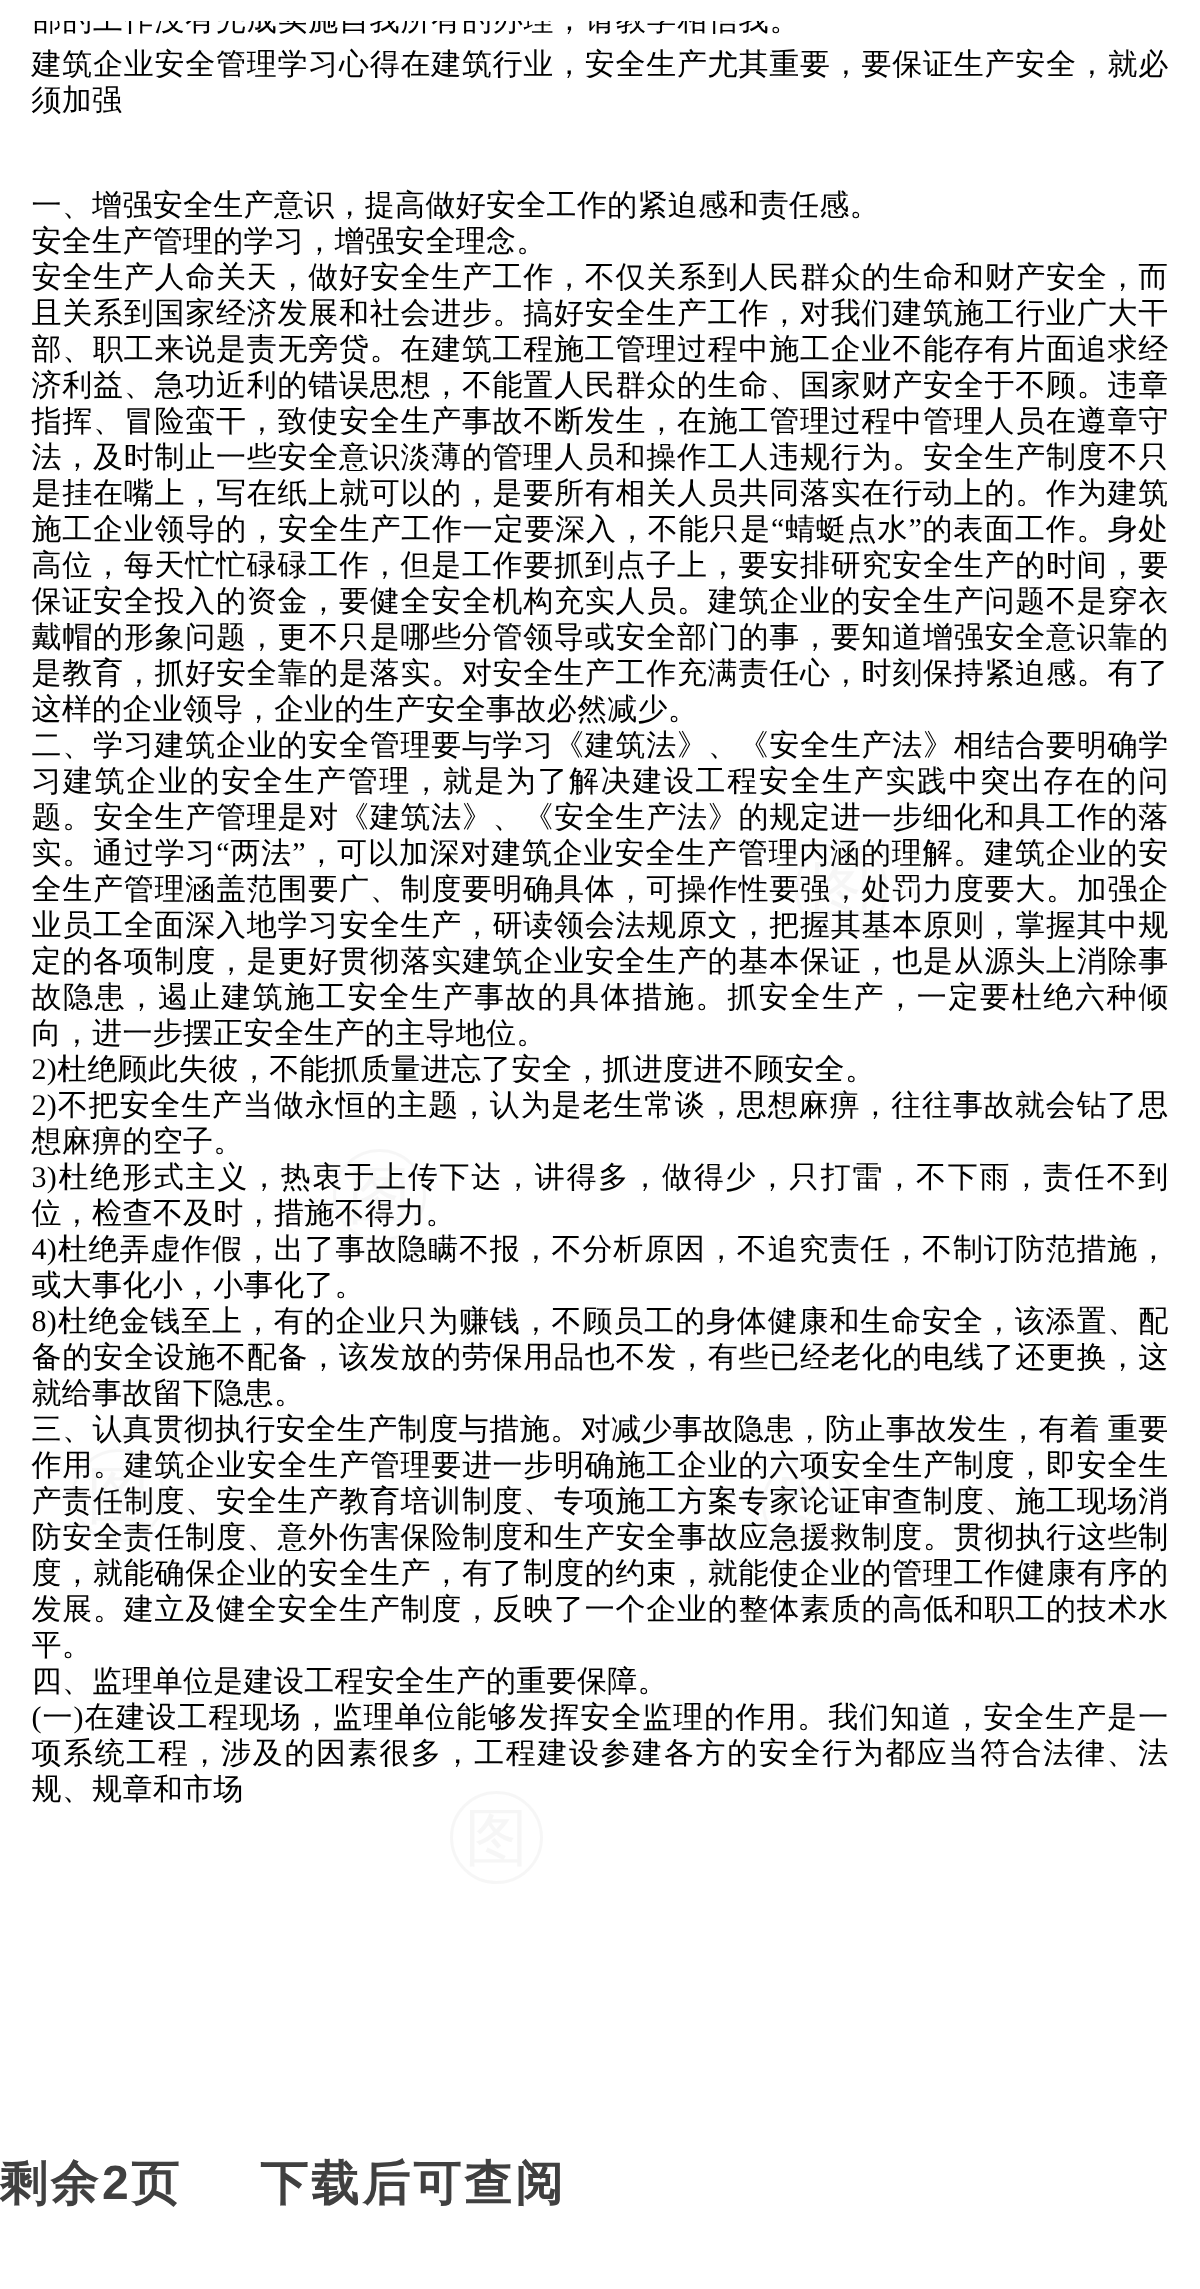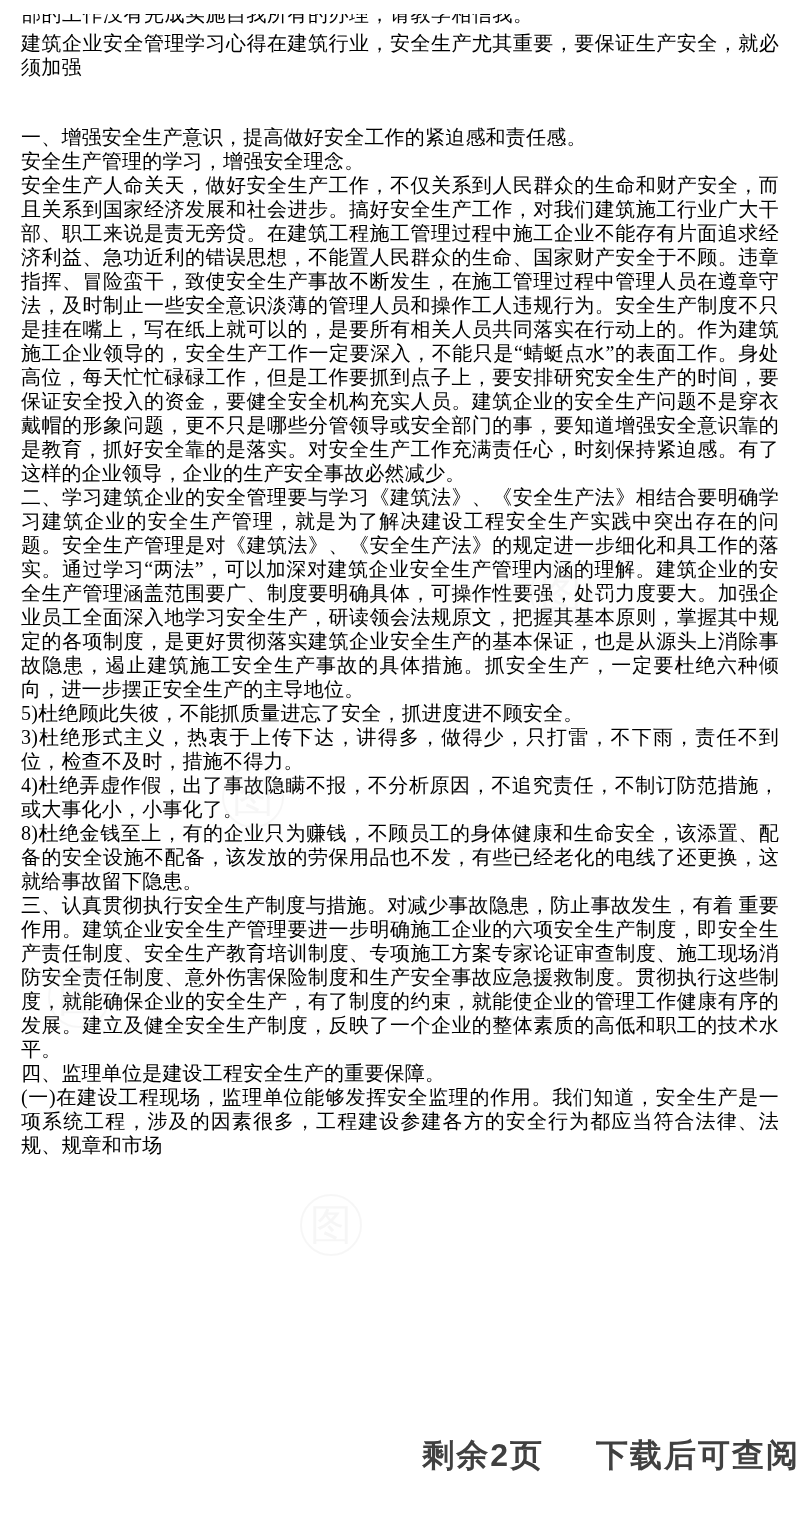--- a/index.html
+++ b/index.html
@@ -38,21 +38,21 @@
   p.intro {
     margin-top: 4px;
     margin-bottom: 46px;
   }
   .body-text p { margin: 0; }
   .footer {
     position: absolute;
     left: 0;
     bottom: 62px;
     width: 100%;
-    text-align: right;
+    text-align: left;
     font-family: "Liberation Sans", "DejaVu Sans", sans-serif;
     font-weight: bold;
     font-size: 32px;
     color: #404040;
     letter-spacing: 2px;
   }
   .footer .gap { display: inline-block; width: 52px; }
   .watermark {
     position: absolute;
     font-family: "Liberation Sans", "DejaVu Sans", sans-serif;
@@ -80,21 +80,22 @@
       <span>部的工作没有完成实施自我所有的办理，请教学相信我。</span>
     </div>
 
     <p class="line intro">建筑企业安全管理学习心得在建筑行业，安全生产尤其重要，要保证生产安全，就必须加强</p>
 
     <div class="body-text">
       <p>一、增强安全生产意识，提高做好安全工作的紧迫感和责任感。</p>
       <p>安全生产管理的学习，增强安全理念。</p>
       <p>安全生产人命关天，做好安全生产工作，不仅关系到人民群众的生命和财产安全，而且关系到国家经济发展和社会进步。搞好安全生产工作，对我们建筑施工行业广大干部、职工来说是责无旁贷。在建筑工程施工管理过程中施工企业不能存有片面追求经济利益、急功近利的错误思想，不能置人民群众的生命、国家财产安全于不顾。违章指挥、冒险蛮干，致使安全生产事故不断发生，在施工管理过程中管理人员在遵章守法，及时制止一些安全意识淡薄的管理人员和操作工人违规行为。安全生产制度不只是挂在嘴上，写在纸上就可以的，是要所有相关人员共同落实在行动上的。作为建筑施工企业领导的，安全生产工作一定要深入，不能只是“蜻蜓点水”的表面工作。身处高位，每天忙忙碌碌工作，但是工作要抓到点子上，要安排研究安全生产的时间，要保证安全投入的资金，要健全安全机构充实人员。建筑企业的安全生产问题不是穿衣戴帽的形象问题，更不只是哪些分管领导或安全部门的事，要知道增强安全意识靠的是教育，抓好安全靠的是落实。对安全生产工作充满责任心，时刻保持紧迫感。有了这样的企业领导，企业的生产安全事故必然减少。</p>
       <p>二、学习建筑企业的安全管理要与学习《建筑法》、《安全生产法》相结合要明确学习建筑企业的安全生产管理，就是为了解决建设工程安全生产实践中突出存在的问题。安全生产管理是对《建筑法》、《安全生产法》的规定进一步细化和具工作的落实。通过学习“两法”，可以加深对建筑企业安全生产管理内涵的理解。建筑企业的安全生产管理涵盖范围要广、制度要明确具体，可操作性要强，处罚力度要大。加强企业员工全面深入地学习安全生产，研读领会法规原文，把握其基本原则，掌握其中规定的各项制度，是更好贯彻落实建筑企业安全生产的基本保证，也是从源头上消除事故隐患，遏止建筑施工安全生产事故的具体措施。抓安全生产，一定要杜绝六种倾向，进一步摆正安全生产的主导地位。</p>
-      <p>5)杜绝顾此失彼，不能抓质量进忘了安全，抓进度进不顾安全。</p>
+      <p>2)杜绝顾此失彼，不能抓质量进忘了安全，抓进度进不顾安全。</p>
+      <p>2)不把安全生产当做永恒的主题，认为是老生常谈，思想麻痹，往往事故就会钻了思想麻痹的空子。</p>
       <p>3)杜绝形式主义，热衷于上传下达，讲得多，做得少，只打雷，不下雨，责任不到位，检查不及时，措施不得力。</p>
       <p>4)杜绝弄虚作假，出了事故隐瞒不报，不分析原因，不追究责任，不制订防范措施，或大事化小，小事化了。</p>
       <p>8)杜绝金钱至上，有的企业只为赚钱，不顾员工的身体健康和生命安全，该添置、配备的安全设施不配备，该发放的劳保用品也不发，有些已经老化的电线了还更换，这就给事故留下隐患。</p>
       <p>三、认真贯彻执行安全生产制度与措施。对减少事故隐患，防止事故发生，有着 重要作用。建筑企业安全生产管理要进一步明确施工企业的六项安全生产制度，即安全生产责任制度、安全生产教育培训制度、专项施工方案专家论证审查制度、施工现场消防安全责任制度、意外伤害保险制度和生产安全事故应急援救制度。贯彻执行这些制度，就能确保企业的安全生产，有了制度的约束，就能使企业的管理工作健康有序的发展。建立及健全安全生产制度，反映了一个企业的整体素质的高低和职工的技术水平。</p>
       <p>四、监理单位是建设工程安全生产的重要保障。</p>
       <p>(一)在建设工程现场，监理单位能够发挥安全监理的作用。我们知道，安全生产是一项系统工程，涉及的因素很多，工程建设参建各方的安全行为都应当符合法律、法规、规章和市场</p>
     </div>
 
   </div>
 

